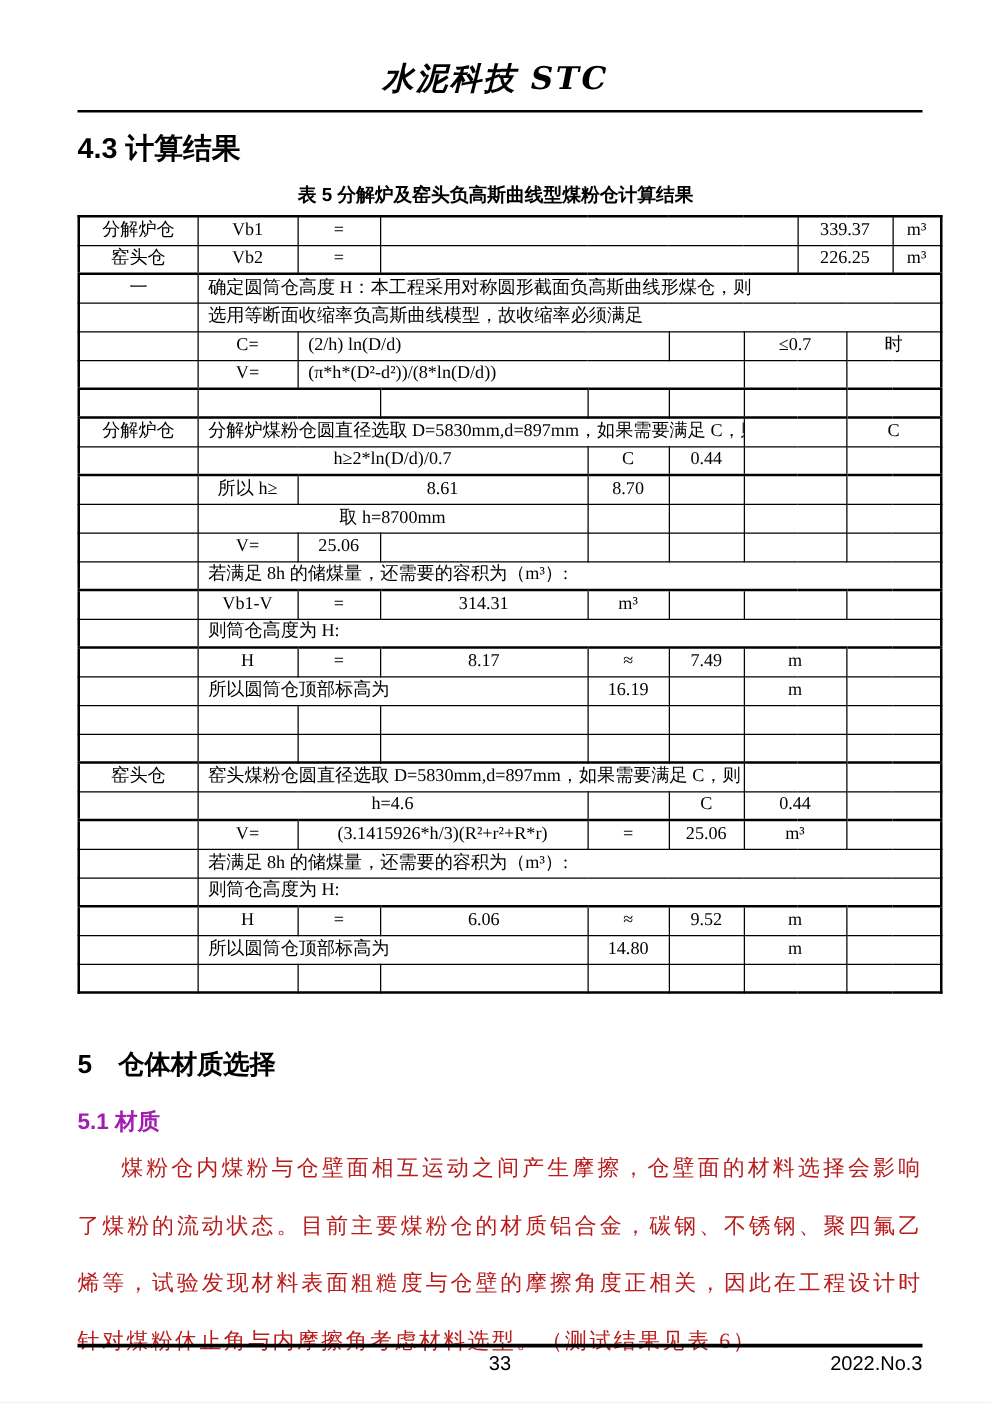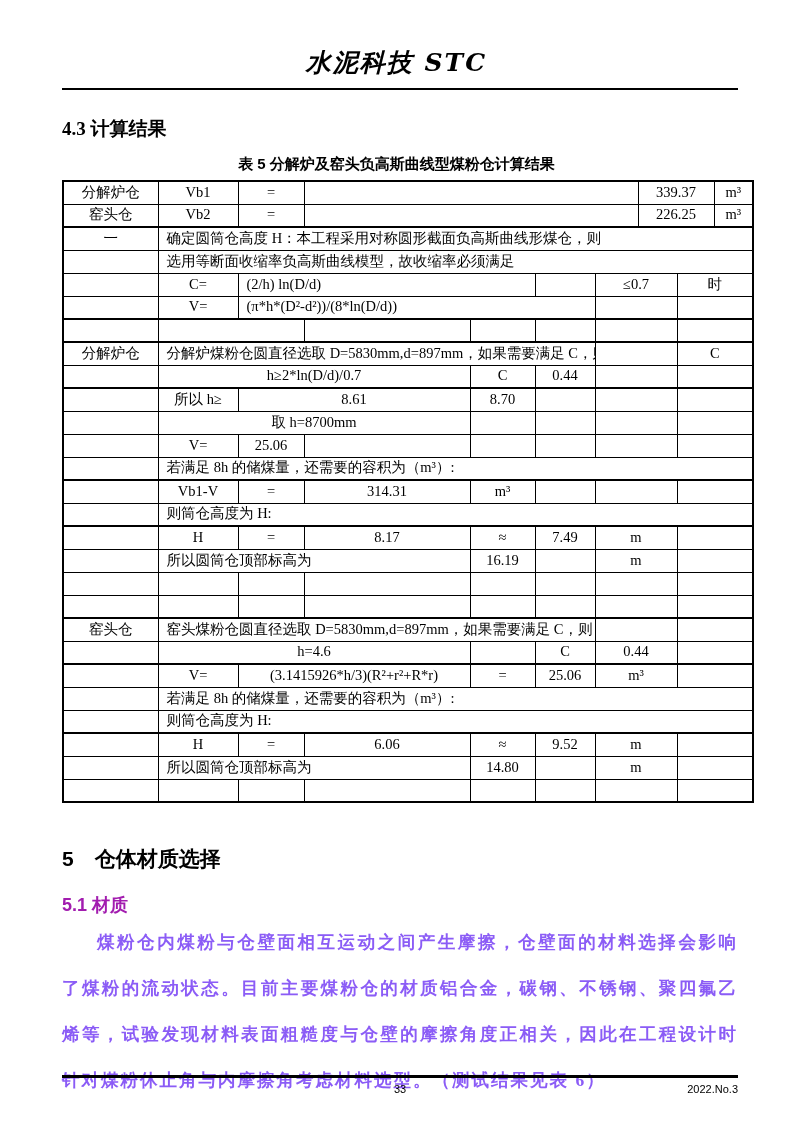--- a/index.html
+++ b/index.html
@@ -22,24 +22,24 @@
     font-size: 25px;
     letter-spacing: 2px;
     color: #000;
   }
   .header-rule {
     margin: 9px auto 0 62px;
     width: 676px;
     border-top: 2px solid #000;
   }
   .h-sec1 {
-    margin: 26px 0 0 62px;
-    font-family: Liberation Serif, serif;
-    font-weight: bold;
-    font-size: 19px;
+    margin: 13px 0 0 62px;
+    font-family: Liberation Sans, sans-serif;
+    font-weight: bold;
+    font-size: 23px;
     color: #000;
   }
   .tbl-caption {
     margin-top: 13px;
     text-align: center;
     font-family: "Liberation Sans", "DejaVu Sans", sans-serif;
     font-weight: bold;
     font-size: 15px;
     color: #000;
   }
@@ -79,36 +79,35 @@
     color: #a21caf;
   }
   .body-para {
     margin: 2px 55px 0 62px;
     width: 676px;
     font-size: 17.5px;
     line-height: 46px;
     letter-spacing: 2px;
     text-indent: 2em;
     text-align: justify;
-    color: #8b5cf6;
-    font-weight: bold;
+    color: #b91c1c;
   }
   .footer-rule {
     position: absolute;
     top: 1075px; left: 62px;
     width: 676px;
     border-top: 3px solid #000;
   }
   .footer {
     position: absolute;
     top: 1083px; left: 62px;
     width: 676px;
     height: 16px;
     font-family: "Liberation Sans", "DejaVu Sans", sans-serif;
-    font-size: 11px;
+    font-size: 16px;
     color: #000;
   }
   .footer .page-num { position: absolute; left: 0; right: 0; text-align: center; }
   .footer .issue { position: absolute; right: 0; top: 0; }
 </style>
 </head>
 <body>
 
 <div class="page">
 

